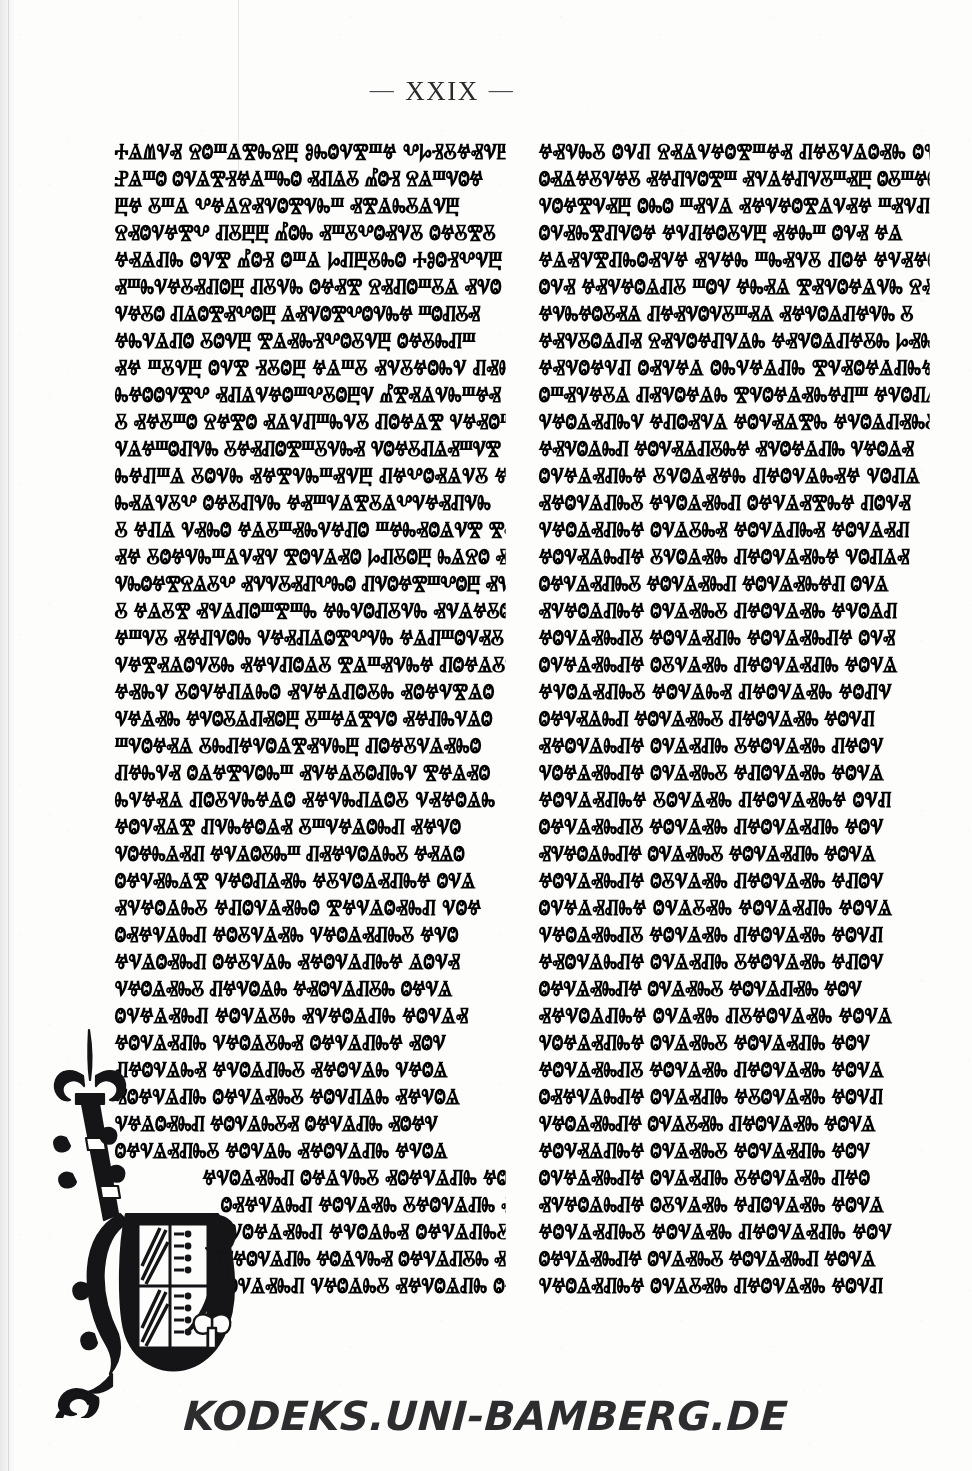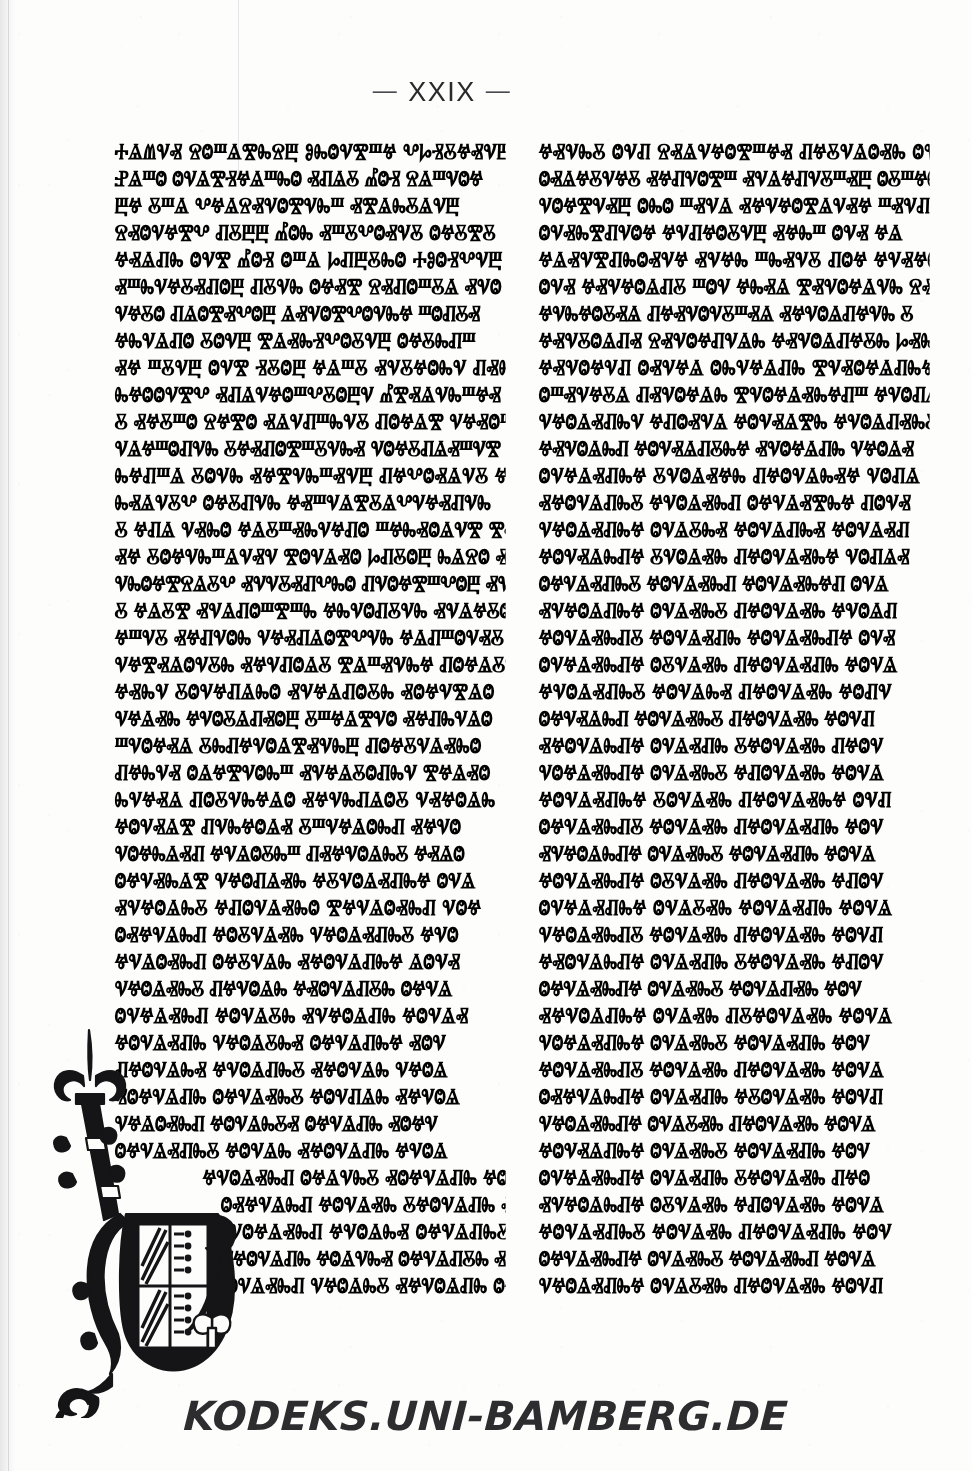--- a/index.html
+++ b/index.html
@@ -60,21 +60,21 @@
 
   
   #folio {
     position: absolute;
     left: 0; top: 76px;
     width: 884px;
     text-align: center;
     font-size: 27px;
     letter-spacing: 1.5px;
     color: #2a2a2c;
-    font-family: Liberation Sans, sans-serif;
+    font-family: Liberation Serif, serif;
   }
   #folio .dash { color: #4a4a4e; padding: 0 10px; font-size: 24px; vertical-align: 3px; }
 
   
   #textblock {
     position: absolute;
     left: 114px;
     top: 140px;
     width: 800px;
     height: 1185px;

